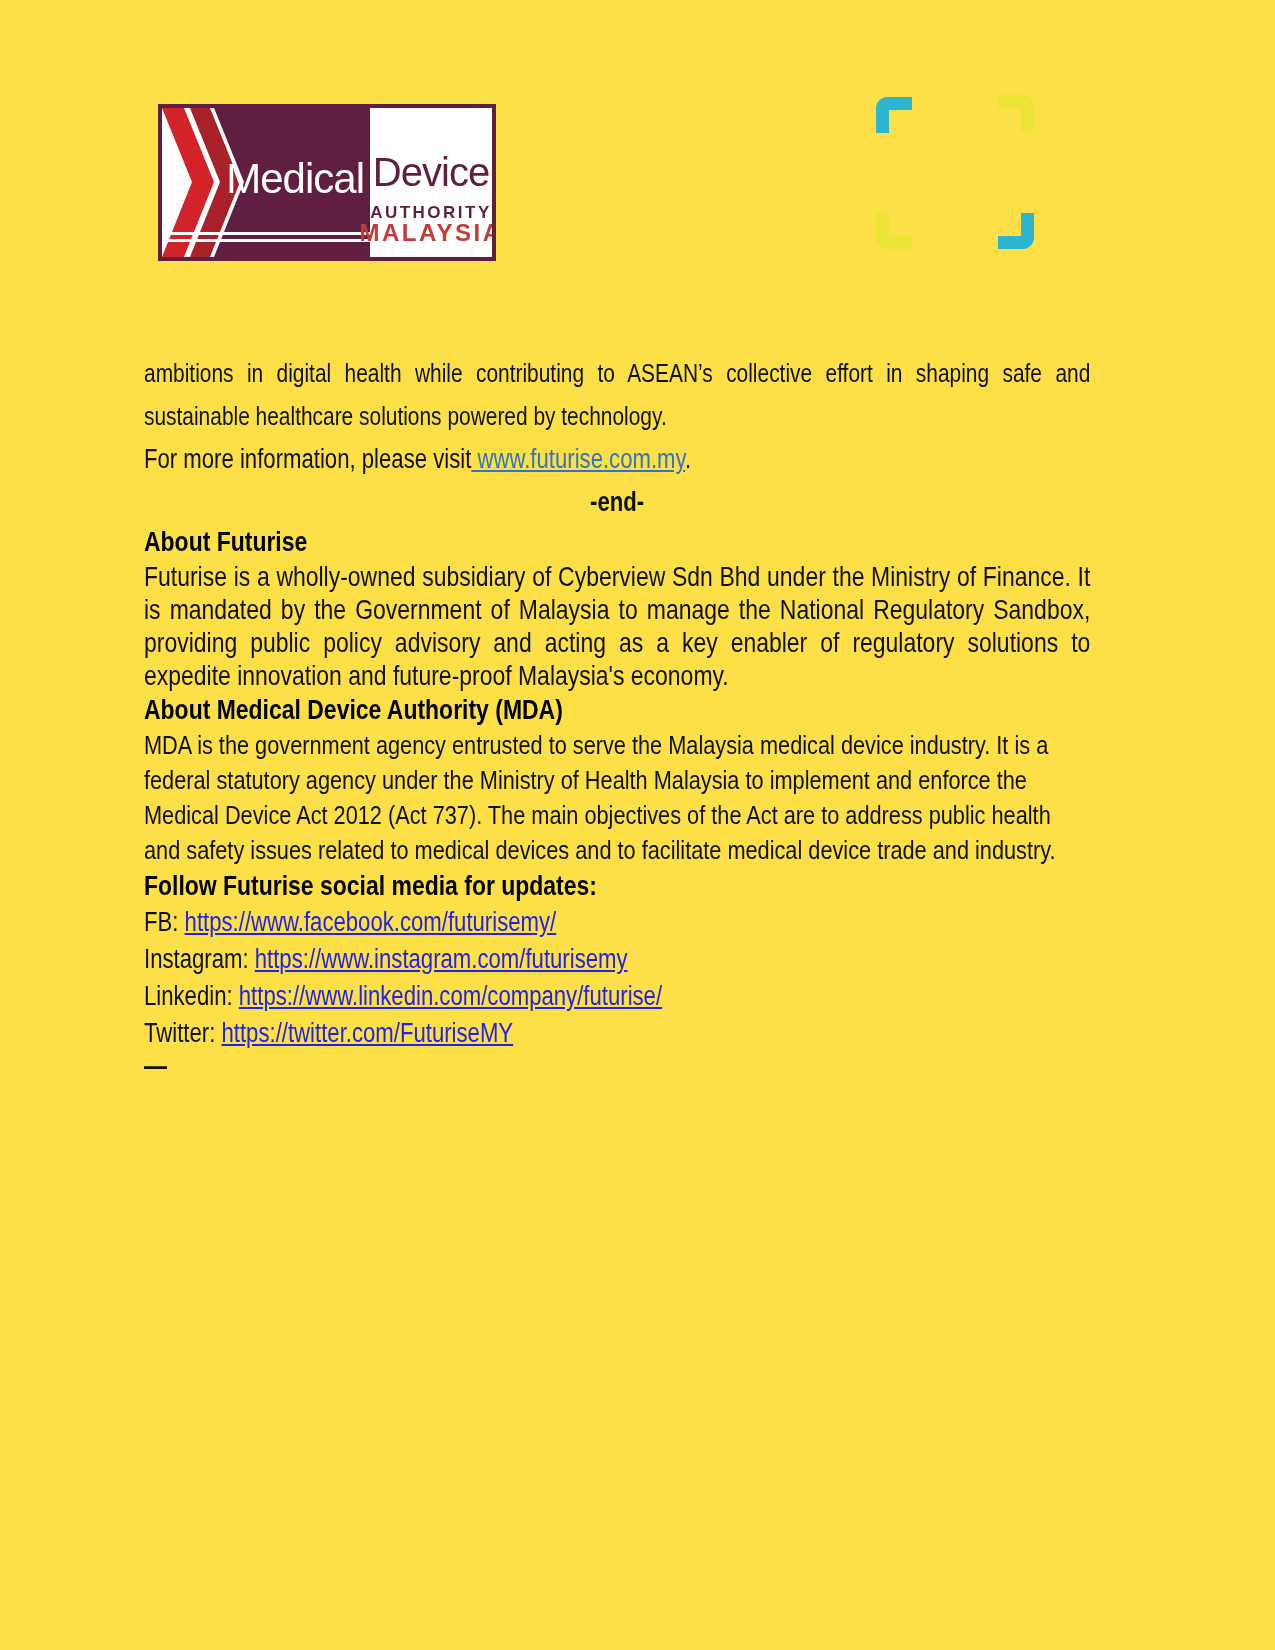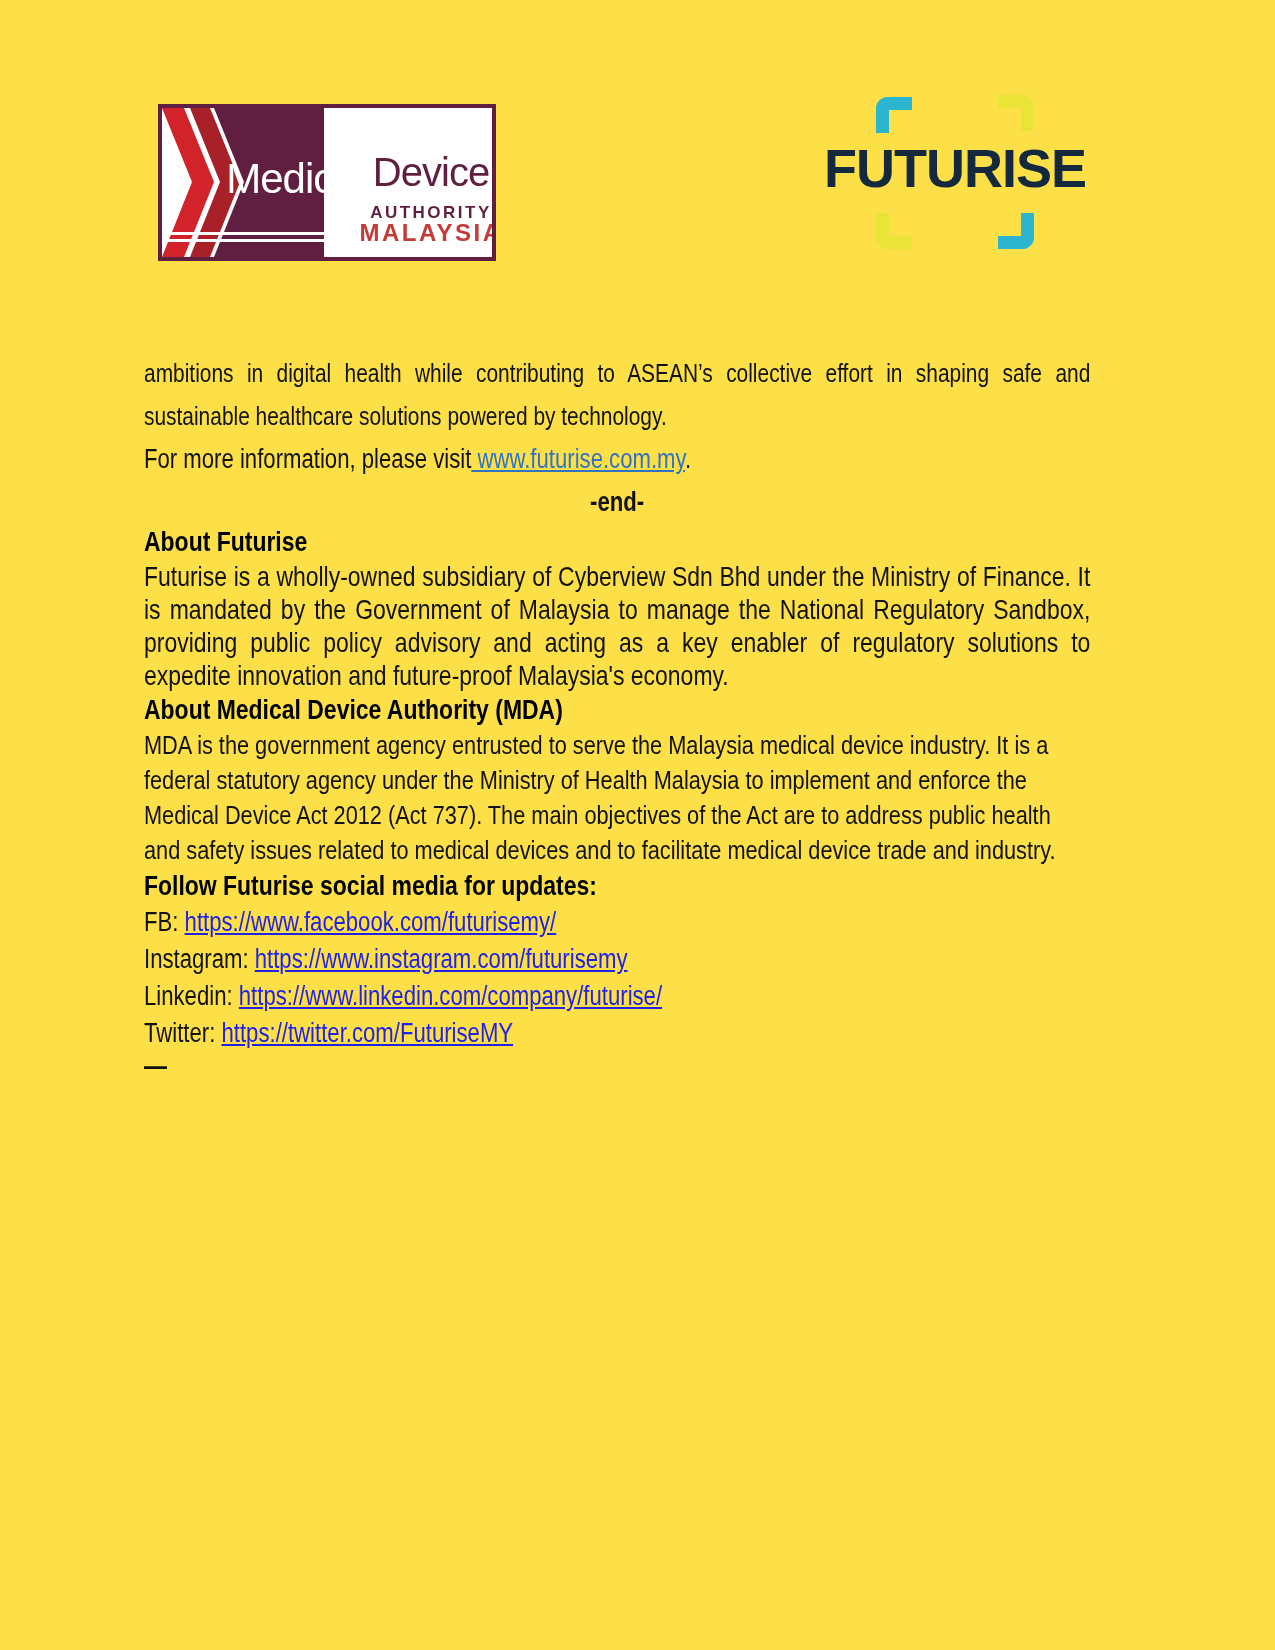--- a/index.html
+++ b/index.html
@@ -17,21 +17,21 @@
   .mda-chevron-1{position:absolute;inset:0;background:#D2232A;
     clip-path:polygon(0 0, 22px 0, 52px 74px, 22px 149px, 0 149px, 30px 74px);}
   .mda-chevron-2{position:absolute;inset:0;background:#A82028;
     clip-path:polygon(28px 0, 48px 0, 78px 74px, 48px 149px, 28px 149px, 58px 74px);}
   .mda-line{position:absolute;left:0;width:210px;height:3px;background:#ffffff;}
   .mda-line.l1{top:124px;}
   .mda-line.l2{top:131px;}
   .mda-medical{position:absolute;right:128px;top:50px;color:#ffffff;
     font-size:42px;line-height:42px;letter-spacing:-1px;white-space:nowrap;}
   .mda-panel{position:absolute;right:0;top:0;bottom:0;width:122px;background:#ffffff;
-    display:flex;flex-direction:column;align-items:center;text-align:center;padding-left:46px;}
+    display:flex;flex-direction:column;align-items:center;text-align:center;}
   .mda-device{margin-top:44px;color:#601E40;font-size:40px;line-height:40px;letter-spacing:-1px;}
   .mda-authority{margin-top:12px;color:#601E40;font-size:17px;line-height:18px;letter-spacing:2.5px;font-weight:bold;}
   .mda-malaysia{color:#C43B37;font-size:24px;line-height:21px;letter-spacing:2.5px;font-weight:bold;}
 
   
   .fut-logo{position:absolute;left:812px;top:95px;width:286px;height:156px;}
   .fut-text{position:absolute;left:0;right:0;top:46px;text-align:center;
     color:#14293E;font-size:54px;line-height:54px;font-weight:bold;letter-spacing:-1px;}
   .bracket{position:absolute;width:36px;height:36px;box-sizing:border-box;}
   .b-tl{left:64px;top:2px;border-left:13px solid #2BB5CE;border-top:13px solid #2BB5CE;border-top-left-radius:12px;}
@@ -79,21 +79,20 @@
         <div class="mda-malaysia">MALAYSIA</div>
       </div>
     </div>
   </div>
 
   <div class="fut-logo">
     <div class="bracket b-tl"></div>
     <div class="bracket b-tr"></div>
     <div class="bracket b-bl"></div>
     <div class="bracket b-br"></div>
-    <div class="fut-text">FUTURISE</div>
   </div>
 
   <div class="content">
 
     <p class="intro">ambitions in digital health while contributing to ASEAN’s collective effort in shaping safe and sustainable healthcare solutions powered by technology.</p>
 
     <p class="more-info"><span>For more information, please visit</span><a class="link-muted"> www.futurise.com.my</a><span>.</span></p>
 
     <div class="end-marker">-end-</div>
 

